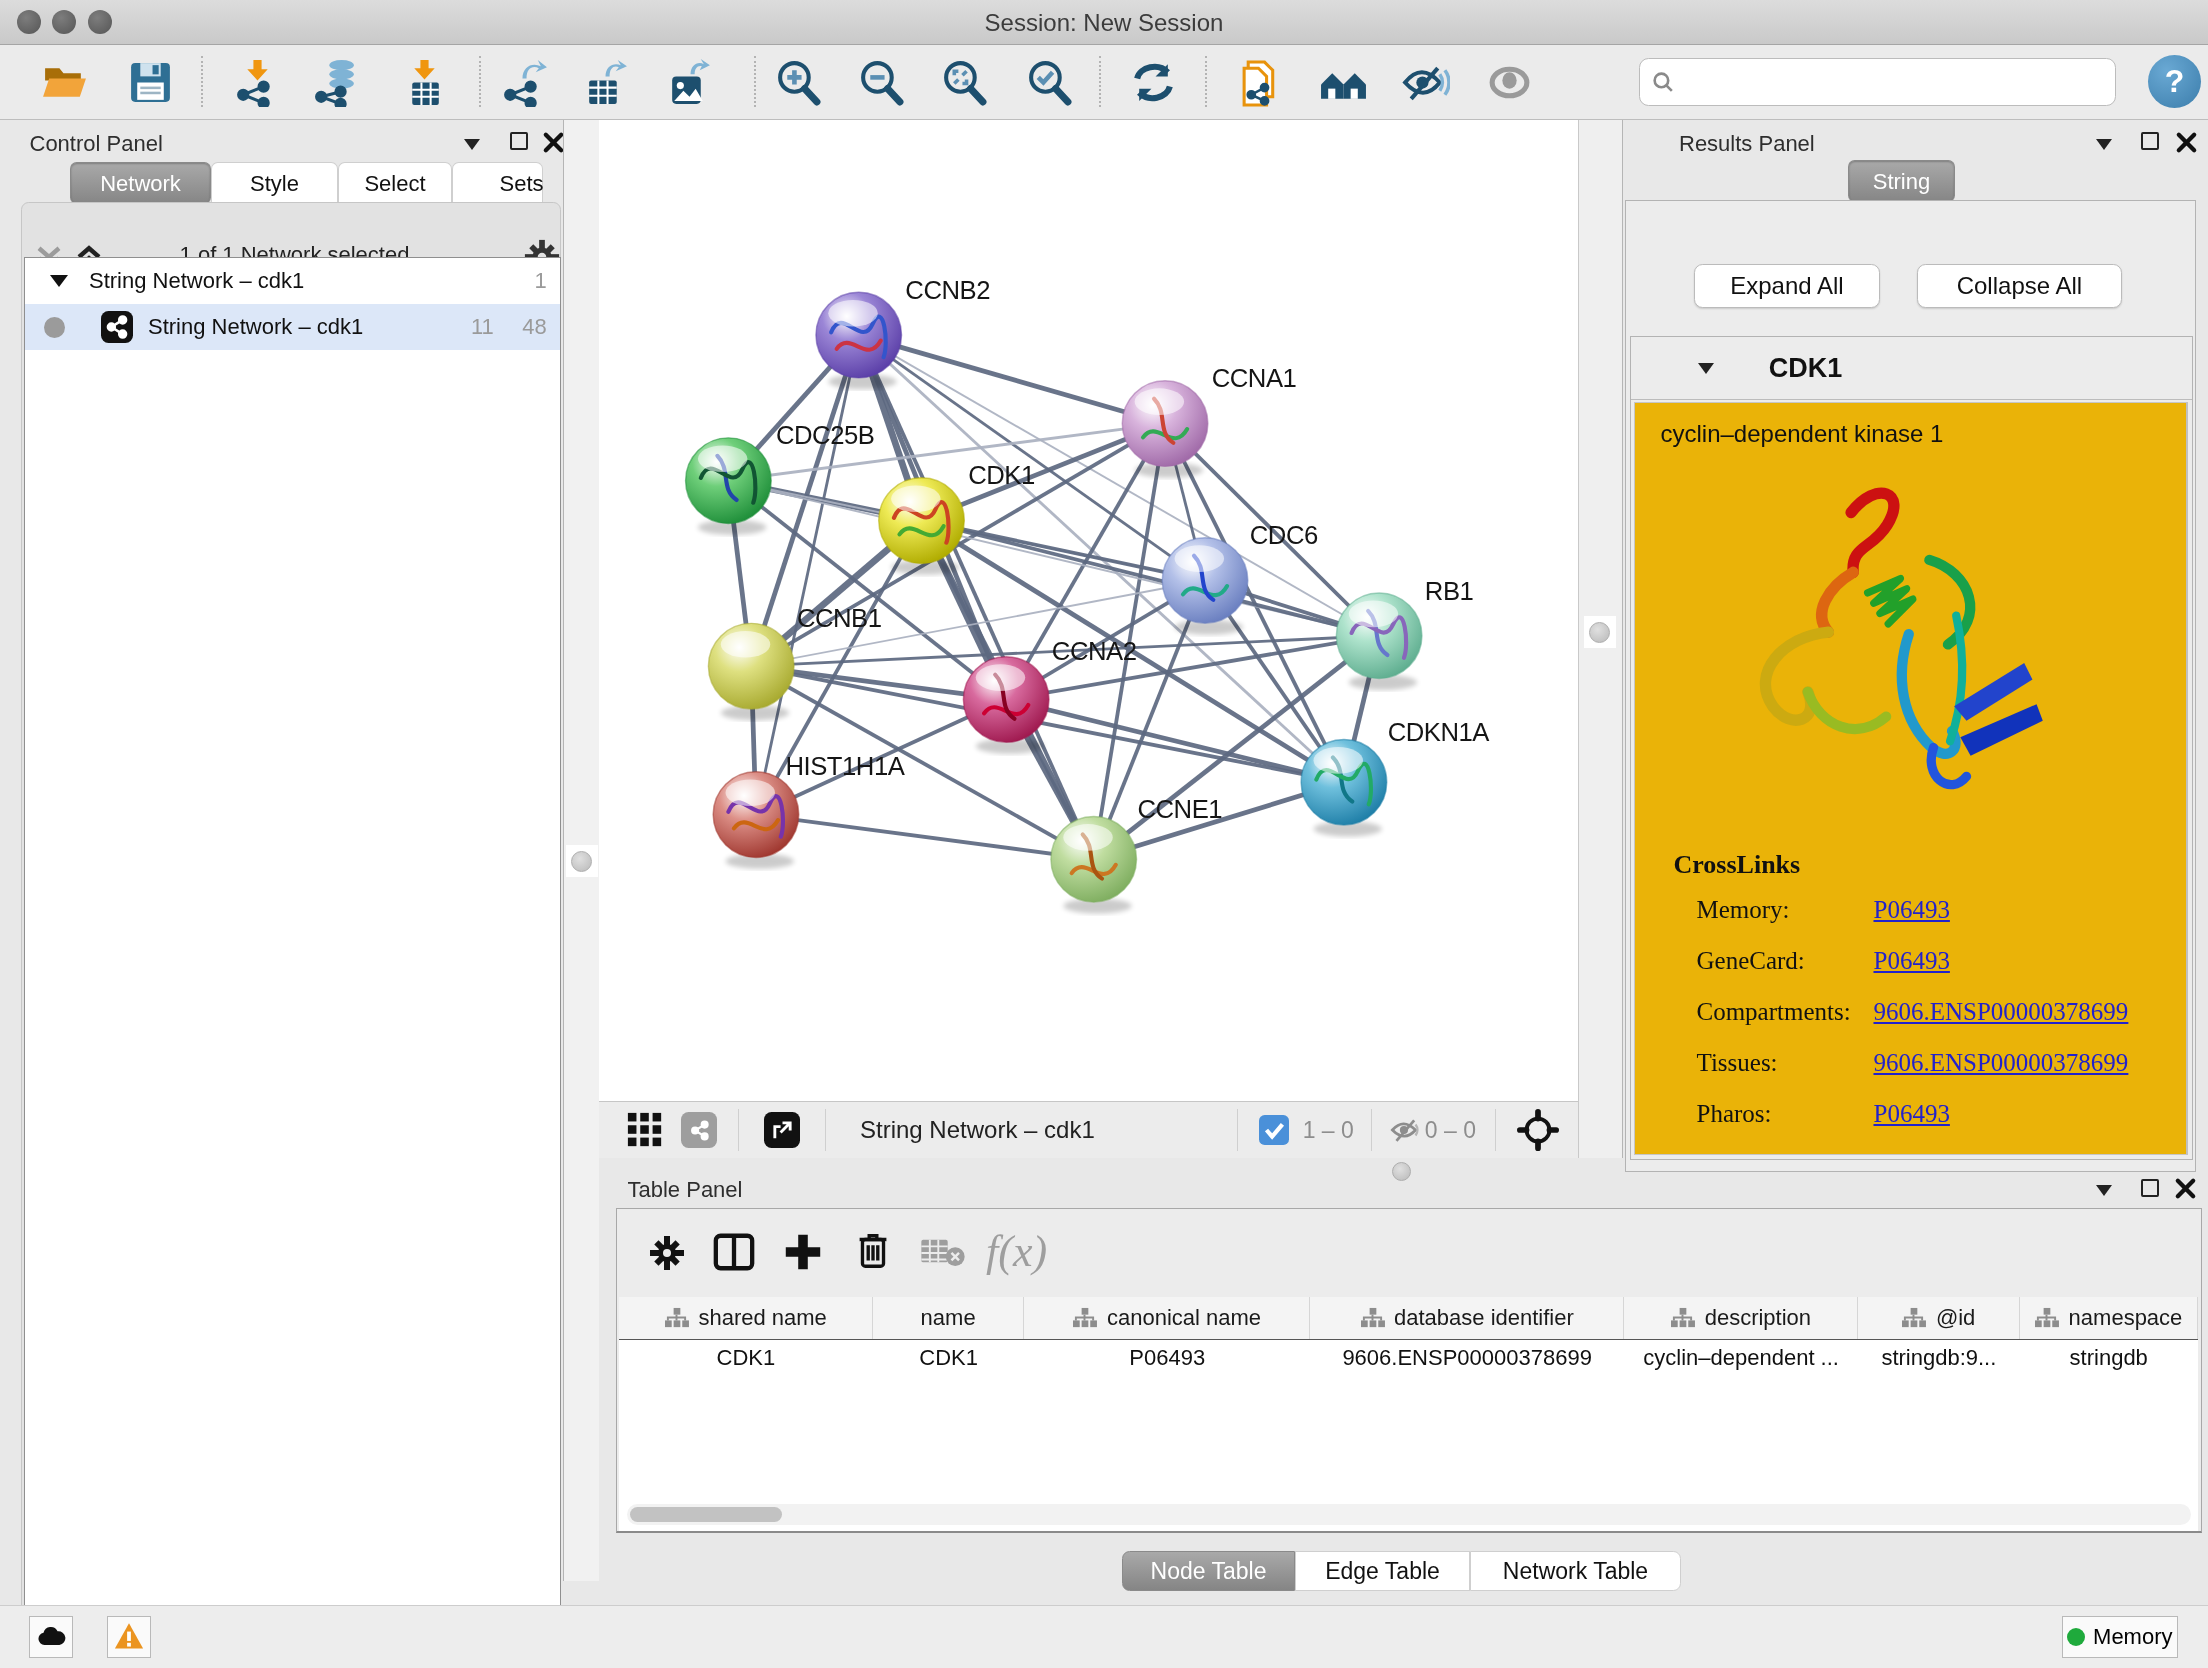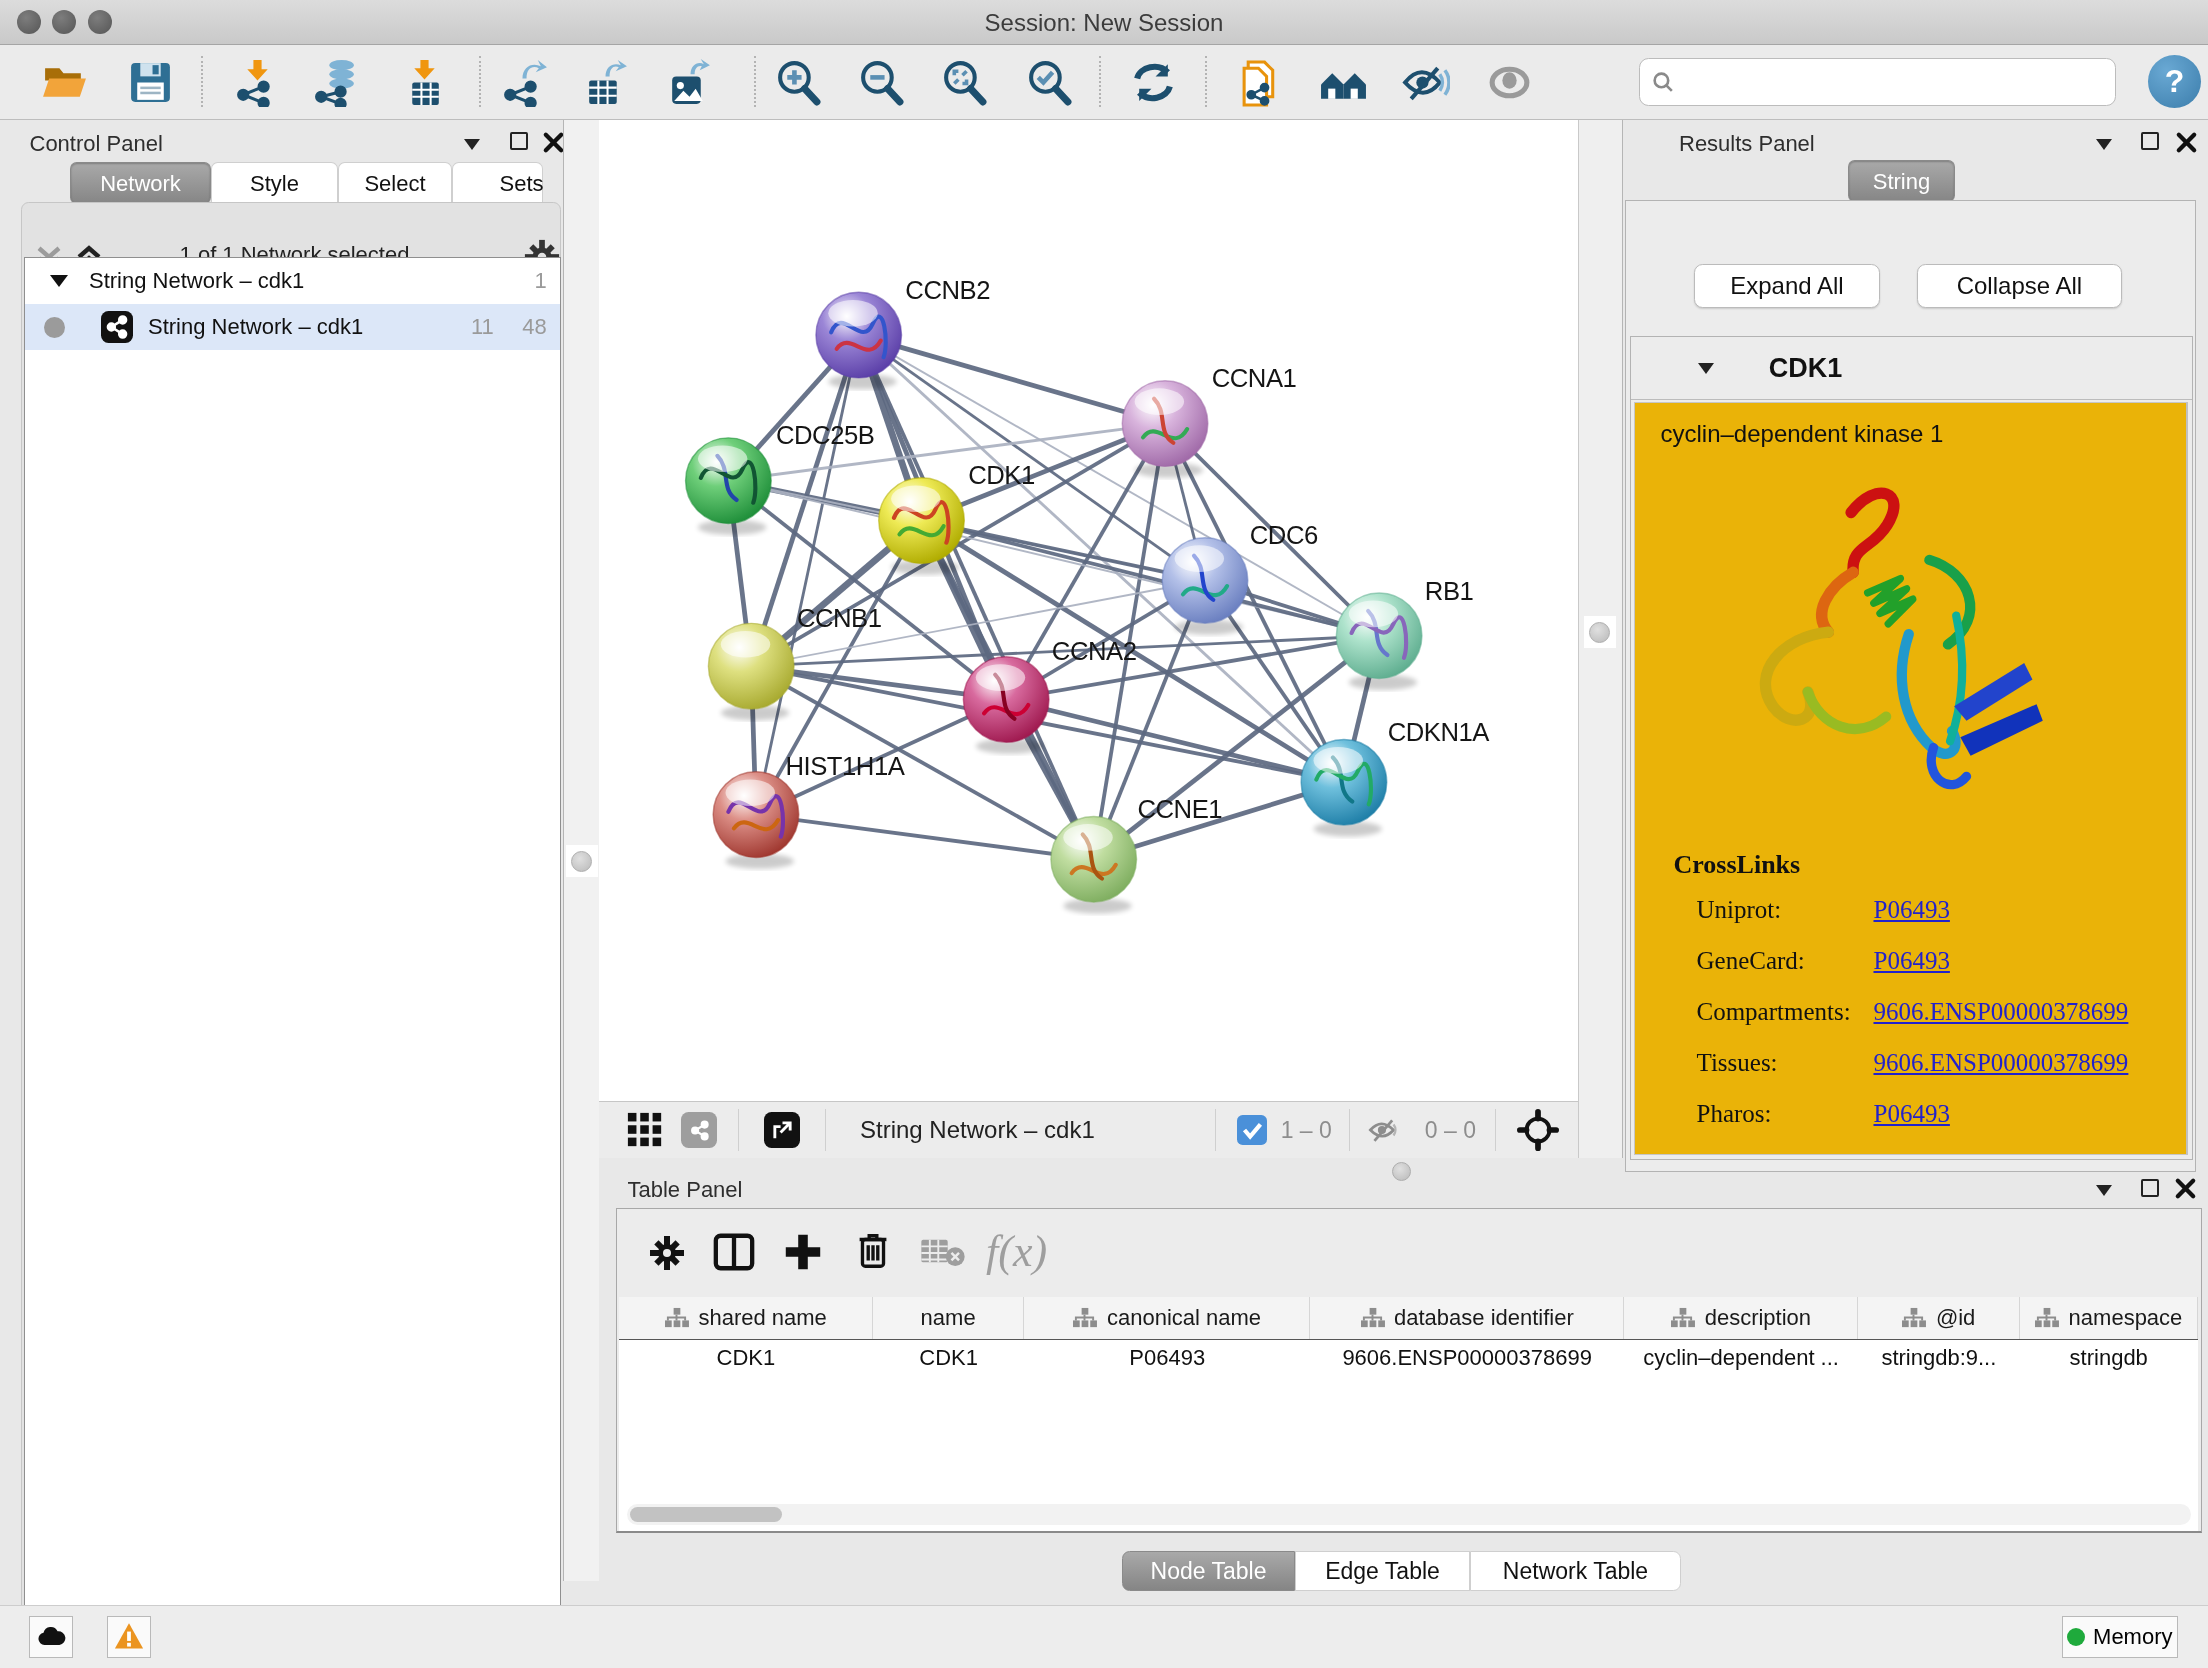--- a/index.html
+++ b/index.html
@@ -594,21 +594,21 @@
       <path d="M8 16l6 7 11-13" stroke="#fff" stroke-width="4.5" fill="none"></path>
     </svg>
   <span style="margin-left:13.3px;font-size:23px;color:#8d8d8d">1 – 0</span>
   <div class="nf-sep" style="margin-left:17px"></div>
   <svg style="margin-left:17px" width="34" height="30" viewBox="0 0 48 44">
       <path d="M4 22q16-18 34 0q-16 18-34 0z" fill="none" stroke="#8d8d8d" stroke-width="4"></path>
       <circle cx="21" cy="22" r="6" fill="#8d8d8d"></circle>
       <path d="M36 8 10 38" stroke="#8d8d8d" stroke-width="4"></path>
       <path d="M38 14a13 13 0 0 1 0 16" stroke="#b5b5b5" stroke-width="3.5" fill="none"></path>
     </svg>
-  <span style="margin-left:24px;font-size:23px;color:#8d8d8d">0 – 0</span>
+  <span style="margin-left:2px;font-size:23px;color:#8d8d8d">0 – 0</span>
   <div class="nf-sep" style="margin-left:19px"></div>
   <svg style="margin-left:21px;margin-right:19px" width="42" height="42" viewBox="0 0 44 44">
       <circle cx="22" cy="22" r="12" fill="none" stroke="#111" stroke-width="4"></circle>
       <g stroke="#111" stroke-width="6" stroke-linecap="round">
         <path d="M22 3v7M22 34v7M3 22h7M34 22h7"></path>
       </g>
     </svg>
 </div>
 
 <div id="splitter-right" class="abs">
@@ -654,21 +654,21 @@
             <path d="M206 168 C192 210 200 252 228 278 C244 292 258 280 248 262" stroke="#2299cc" stroke-width="10"></path>
             <path d="M252 150 C262 196 258 238 246 272" stroke="#11b09a" stroke-width="8"></path>
             <path d="M230 278 C220 306 246 326 262 306" stroke="#2255dd" stroke-width="9"></path>
           </g>
           <polygon points="250,238 318,196 326,212 262,252" fill="#2244cc"></polygon>
           <polygon points="256,268 330,236 336,252 266,286" fill="#1133bb"></polygon>
         </svg>
         <div class="serif" style="margin:15px 0 0 38px;font-size:26px;font-weight:bold;color:#111">CrossLinks</div>
         <div id="crosslinks" class="serif" style="margin:3.8px 0 0 61px">
             <div class="xl-row">
-              <span class="xl-label">Uniprot:</span>
+              <span class="xl-label">Memory:</span>
               <span class="xl-link" style="color: rgb(34, 34, 204);">P06493</span>
             </div>
             <div class="xl-row">
               <span class="xl-label">GeneCard:</span>
               <span class="xl-link" style="color: rgb(34, 34, 204);">P06493</span>
             </div>
             <div class="xl-row">
               <span class="xl-label">Compartments:</span>
               <span class="xl-link" style="color: rgb(34, 34, 204);">9606.ENSP00000378699</span>
             </div>

